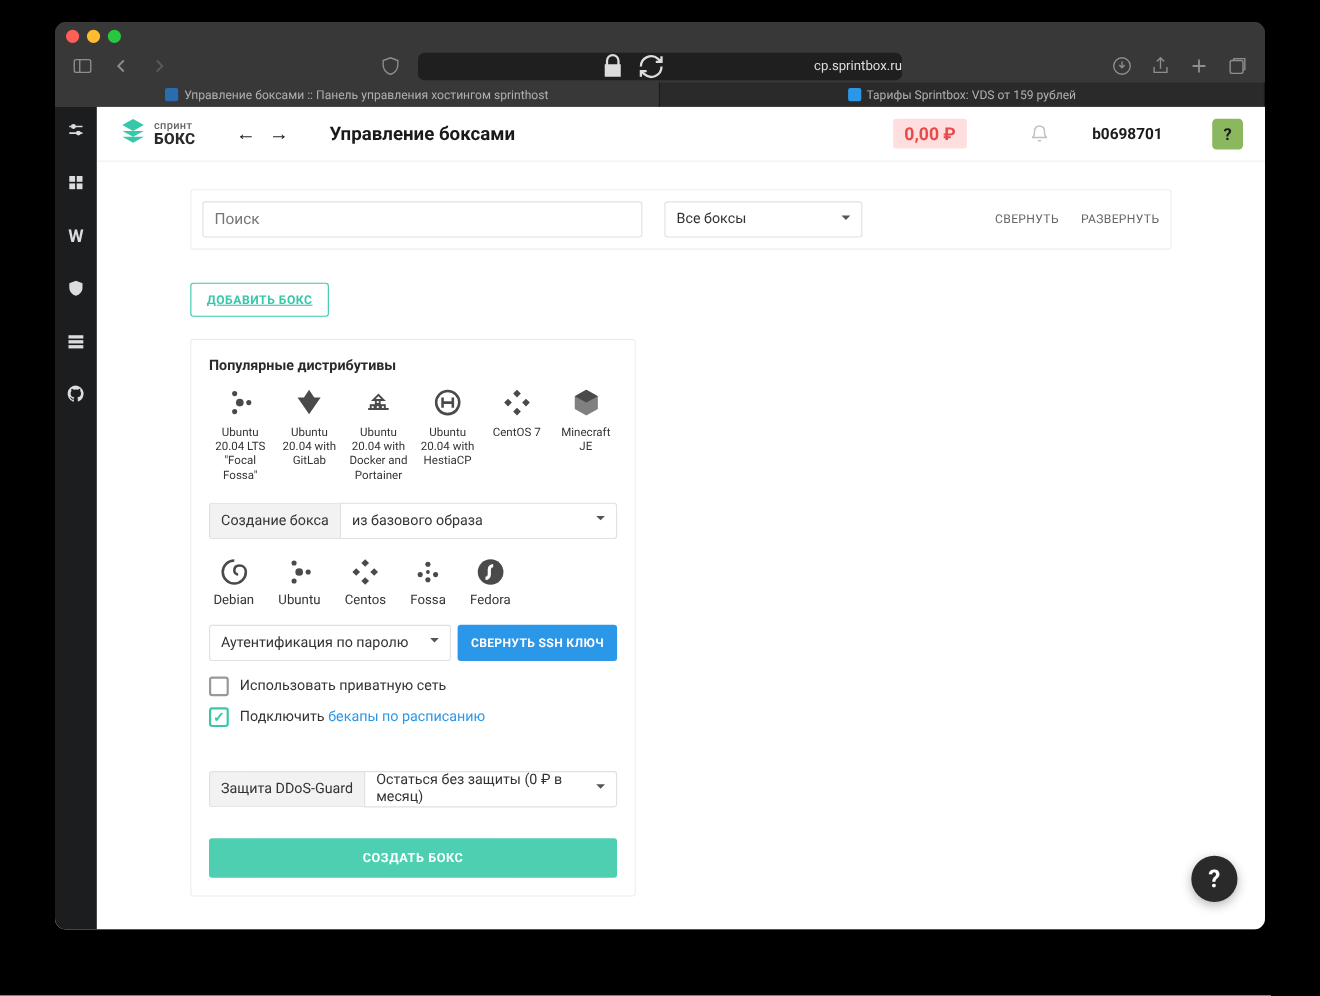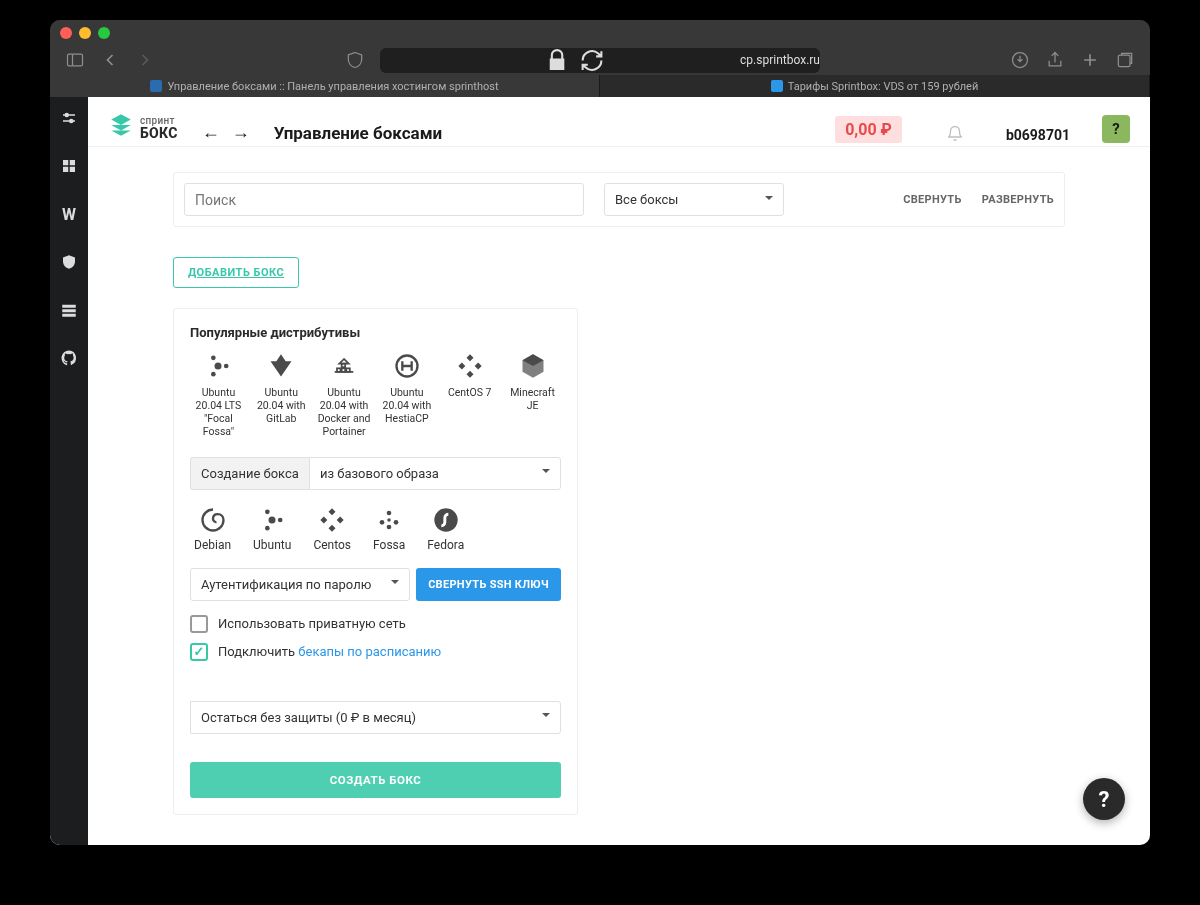--- a/index.html
+++ b/index.html
@@ -15,38 +15,38 @@
 .urlbar { background:#1f1f1f; border-radius:6px; height:25px; flex:0 0 440px; display:flex; align-items:center; justify-content:center; gap:6px; color:#ddd; font-size:12px; position:relative;}
 .urlbar .reload{position:absolute; right:8px;}
 .tabs { height:22px; display:flex; font-size:11px; }
 .tab { flex:1; display:flex; align-items:center; justify-content:center; gap:5px; color:#b0b0b0; background:#2a2a2a; border-right:1px solid #1a1a1a;}
 .tab.active{background:#383838;}
 .tab-ico{width:12px;height:12px;border-radius:2px;display:inline-block;}
 .content { height:calc(100% - 77px); background:#fff; display:flex; }
 .sidebar { width:38px; background:#1b1d1f; display:flex; flex-direction:column; align-items:center; padding-top:12px; gap:30px; }
 .side-ico { width:18px; height:18px; color:#dcdcdc; cursor:pointer; display:flex; align-items:center; justify-content:center;}
 .main { flex:1; overflow:auto; }
-.header { height:50px; display:flex; align-items:flex-end; padding:3px 20px; gap:24px; border-bottom:1px solid #f0f0f0;}
+.header { height:50px; display:flex; align-items:center; padding:16px 20px; gap:37px; border-bottom:1px solid #f0f0f0;}
 .logo { display:flex; align-items:center; gap:6px; font-weight:700; font-size:13px; color:#3a3a3a; }
 .logo-ico{color:#37c8aa;font-size:20px;}
 .logo-txt{display:flex;flex-direction:column;line-height:1;font-size:10px;letter-spacing:0.3px;}
 .logo-txt .l1{color:#666;font-weight:500;}
 .logo-txt .l2{font-size:14px;font-weight:800;color:#2a2a2a;}
 .nav-arrows{display:flex;gap:12px;color:#222;font-size:18px;}
 .page-title{font-size:17px;font-weight:700;color:#1a1a1a;}
 .balance{margin-left:auto;background:#ffdedf;color:#e84a4a;font-weight:700;font-size:16px;padding:4px 10px;border-radius:3px;}
 .bell{color:#c0c0c0;margin-left:20px;}
-.username{font-weight:700;font-size:14px;color:#1a1a1a;margin-left:18px;}
+.username{font-weight:700;font-size:14px;color:#1a1a1a;margin-left:2px;}
 .avatar{width:28px;height:28px;border-radius:4px;background:#8bb85e;color:#1a1a1a;display:flex;align-items:center;justify-content:center;font-weight:700;margin-left:8px;font-size:15px;}
 .body { padding:25px 85px; }
 .search-row{background:#fff;border:1px solid #eee;border-radius:3px;display:flex;align-items:center;gap:20px;padding:10px;margin-bottom:30px;}
 .search-input{flex:0 0 400px;height:33px;border:1px solid #e0e0e0;border-radius:3px;padding:0 10px;font-size:14px;color:#333;}
 .select{height:33px;border:1px solid #e0e0e0;border-radius:3px;font-size:13px;padding:0 28px 0 10px;background:#fff;color:#333;position:relative;display:flex;align-items:center;cursor:pointer;}
 .select::after{content:"";position:absolute;right:10px;top:50%;transform:translateY(-50%);border:4px solid transparent;border-top-color:#555;}
-.link-btn{background:none;border:none;font-size:11px;font-weight:700;color:#666;letter-spacing:0.3px;cursor:pointer;}
+.link-btn{background:none;border:none;font-size:11px;font-weight:400;color:#666;letter-spacing:0.3px;cursor:pointer;}
 .add-box-btn{border:1px solid #37c8aa;color:#37c8aa;background:#fff;font-size:11px;font-weight:700;letter-spacing:0.5px;padding:8px 14px;border-radius:3px;cursor:pointer;margin-bottom:20px;text-decoration:underline;}
 .panel{width:405px;background:#fff;border:1px solid #ededed;border-radius:3px;padding:16px;}
 .panel-title{font-size:13px;font-weight:700;color:#2a2a2a;margin-bottom:12px;}
 .distros{display:flex;gap:6px;margin-bottom:18px;}
 .distro{width:62px;text-align:center;font-size:10.5px;color:#333;line-height:1.25;cursor:pointer;}
 .distro-ico{width:28px;height:28px;margin:0 auto 6px;display:flex;align-items:center;justify-content:center;color:#4a4a4a;font-size:24px;}
 .row-select{display:flex;margin-bottom:16px;}
 .row-select .lbl{background:#f2f2f2;border:1px solid #e0e0e0;border-right:none;padding:0 10px;height:33px;display:flex;align-items:center;font-size:13px;color:#333;border-radius:3px 0 0 3px;}
 .row-select .select{flex:1;border-radius:0 3px 3px 0;}
 .os-row{display:flex;gap:22px;margin-bottom:16px;padding-left:4px;}
@@ -318,20 +318,21 @@
           <div class="checkbox-row">
             <div class="chk"></div>
             <span>Использовать приватную сеть</span>
           </div>
           <div class="checkbox-row">
             <div class="chk checked"></div>
             <span><span>Подключить </span><span class="link">бекапы по расписанию</span></span>
           </div>
 
           <div class="row-select ddos-row">
+            <div class="lbl">Защита DDoS-Guard</div>
             <div class="select">
                 <span>Остаться без защиты (0 ₽ в месяц)</span>
               </div>
           </div>
 
           <button class="create-btn">СОЗДАТЬ БОКС</button>
         </div>
       </div>
     </div>
   </div>

